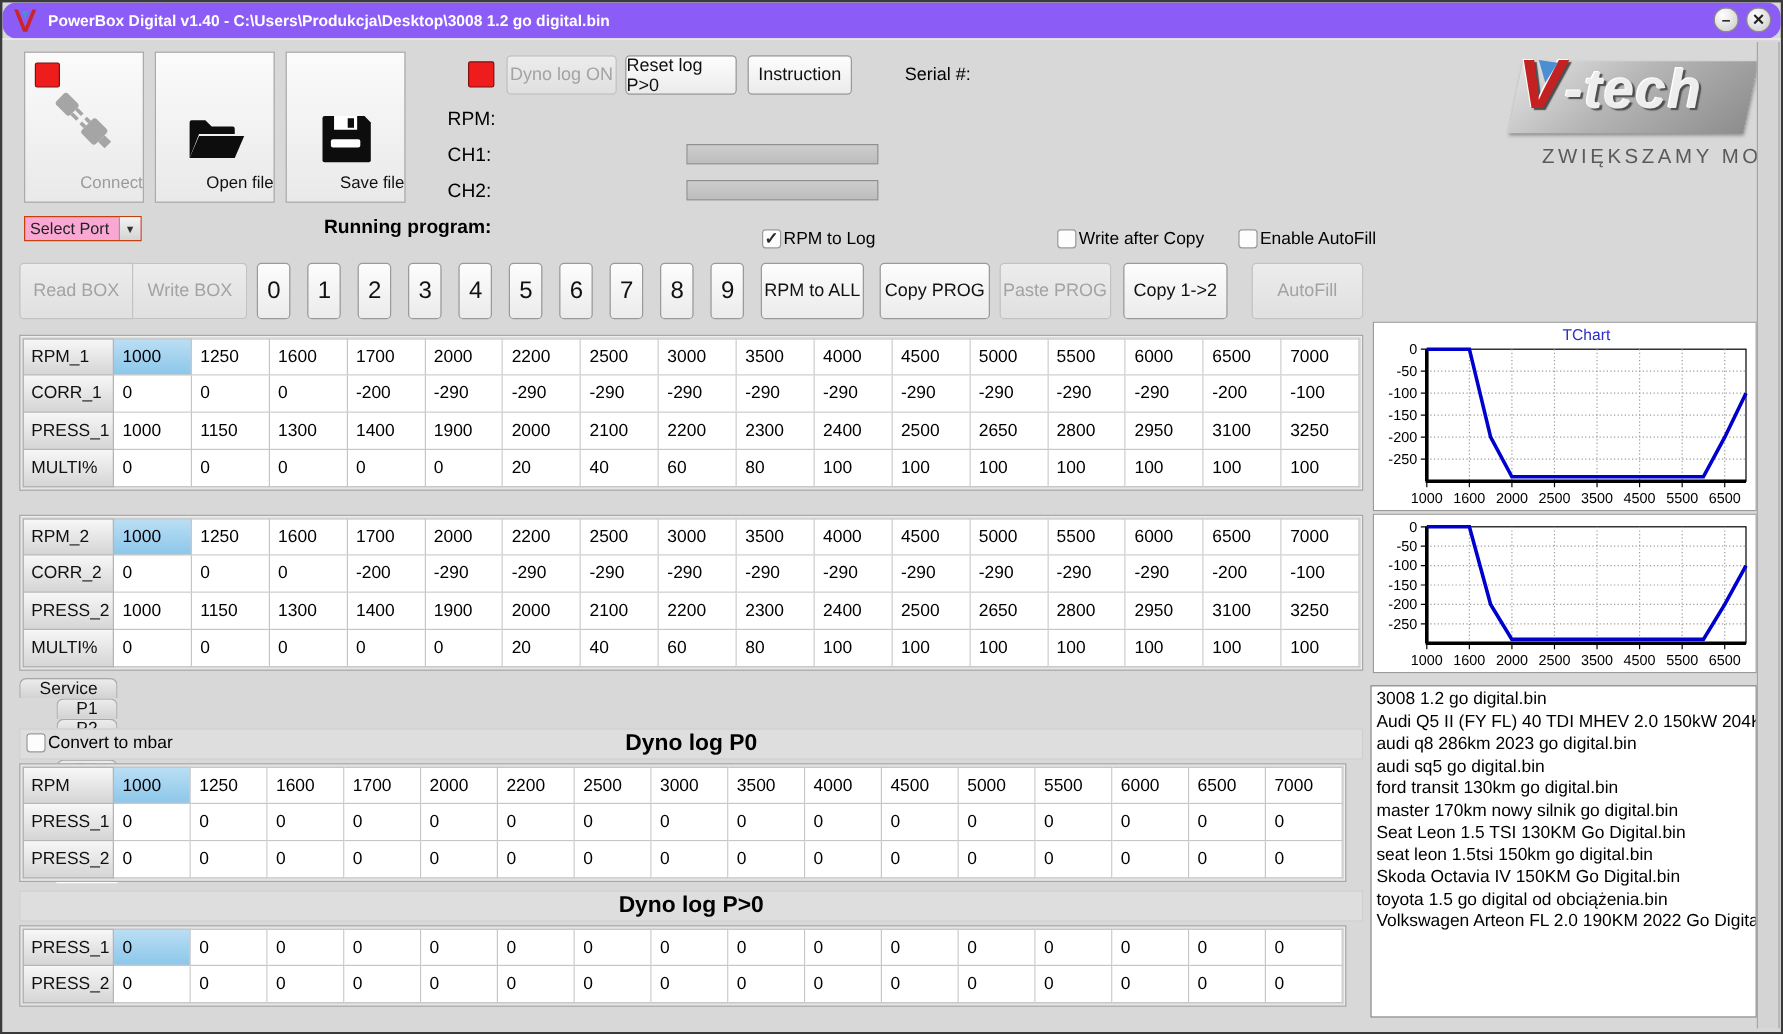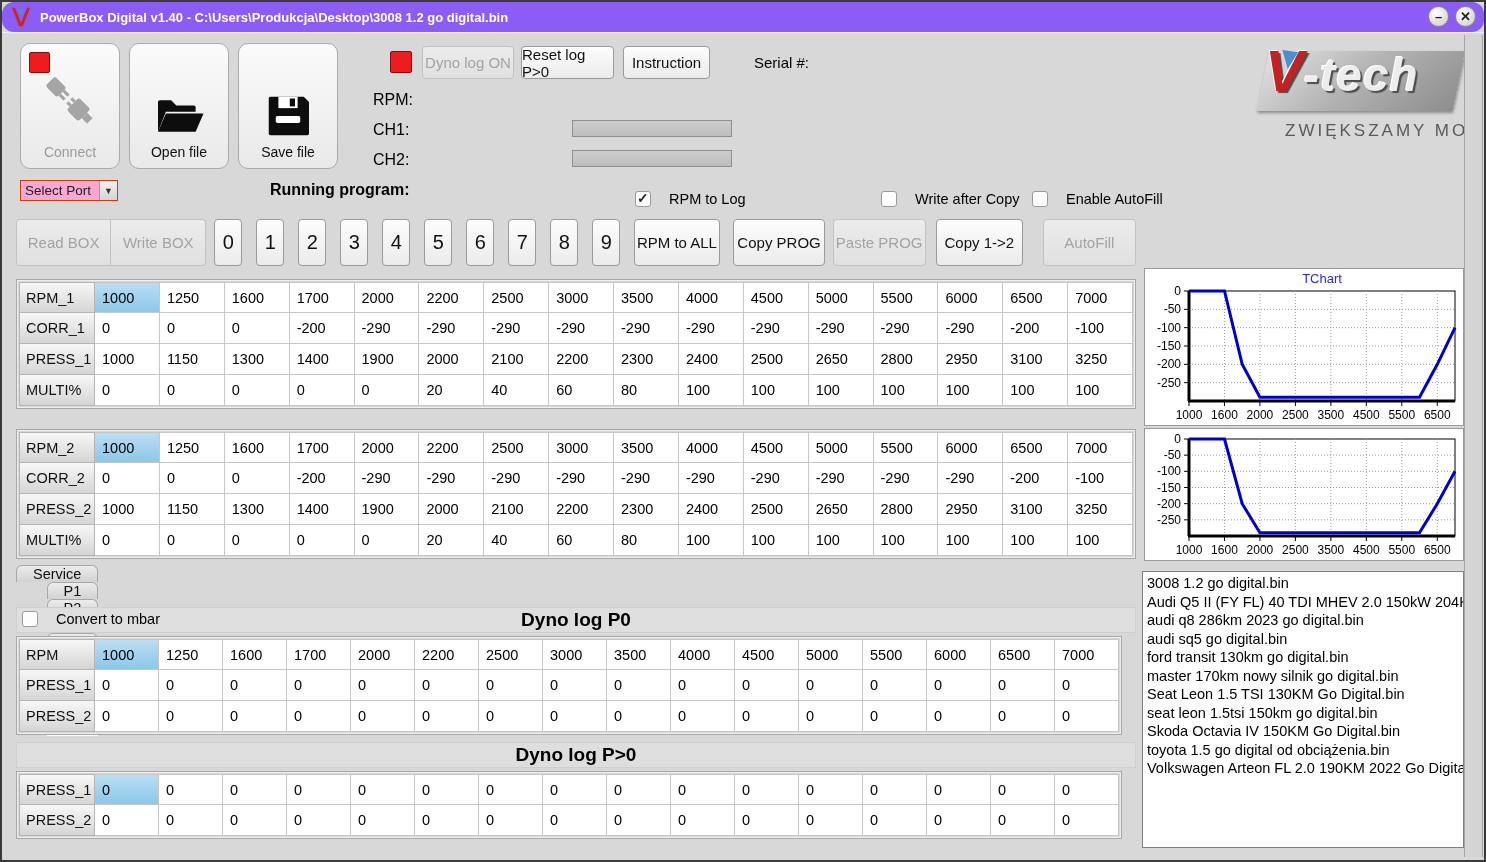--- a/index.html
+++ b/index.html
@@ -9,39 +9,39 @@
   
   .titlebar { position:relative; height:30px; background:#8b5cf6; display:flex; align-items:center;border-radius:12px; }
   .title-icon { margin:0 8px 0 8px; }
   .title-text { color:#fff; font-size:13px; font-weight:bold; }
   .win-btns { position:absolute; right:8px; top:4px; display:flex; gap:6px; }
   .win-btn { width:21px; height:21px; border-radius:50%; background:radial-gradient(circle at 35% 30%, #ffffff, #c8c8c8); border:1px solid #8a8a8a; color:#222; font-size:13px; font-weight:bold; display:flex; align-items:center; justify-content:center; cursor:default; line-height:1; }
   
   .client { position:relative; width:100%; height:828px; background:#d8d8d8; border-top:1px solid #f0f0f0; }
   .abs { position:absolute; }
   
-  .bigbtn { width:100px; height:126px; background:linear-gradient(#fbfbfb,#e9e9e9); border:1px solid #ababab; border-radius:10px; text-align:center; }
+  .bigbtn { width:100px; height:126px; background:linear-gradient(#fbfbfb,#e9e9e9); border:1px solid #ababab; border-radius:0; text-align:right; }
   .bigbtn .led { position:absolute; left:8px; top:8px; width:21px; height:21px; background:#ee1c1c; border:1px solid #7d1010; border-radius:2px; }
   .bigbtn-label { position:absolute; bottom:8px; width:100%; font-size:14px; color:#111; }
   .bigbtn-label.dis { color:#9a9a9a; }
   .bigbtn svg.cicon { position:absolute; left:50%; top:44px; transform:translateX(-50%); }
   .bigbtn.connect svg.cicon { top:26px; }
   
   .btn { background:linear-gradient(#fdfdfd,#ebebeb); border:1px solid #9a9a9a; border-radius:4px; font-size:15px; color:#111; display:flex; align-items:center; justify-content:center; cursor:default; }
   .btn.dis { background:linear-gradient(#ececec,#e0e0e0); border-color:#c2c2c2; color:#a3a3a3; }
   .led-sq { width:22px; height:22px; background:#ee1c1c; border:1px solid #7d1010; border-radius:2px; }
   .lbl { font-size:15px; color:#000; }
   .lbl.b { font-weight:bold; }
   .pbar { width:160px; height:17px; background:linear-gradient(#cdcdcd,#bdbdbd); border:1px solid #8f8f8f; }
   
   .combo { width:98px; height:21px; background:#f9a8d4; border:1px solid #c2410c; display:flex; align-items:center; font-size:13.5px; color:#222; }
   .combo .ctext { flex:1; padding-left:4px; }
   .combo .cbtn { width:18px; height:100%; background:linear-gradient(#f2f2f2,#d4d4d4); border-left:1px solid #9a9a9a; display:flex; align-items:center; justify-content:center; font-size:9px; color:#333; }
   
-  .cb-row { display:flex; align-items:center; gap:18px; cursor:default; }
+  .cb-row { display:flex; align-items:center; gap:2px; cursor:default; }
   .cb { width:16px; height:16px; background:#fdfdfd; border:1px solid #9a9a9a; border-radius:3px; position:relative; }
   .cb.checked::after { content:"✓"; position:absolute; left:1px; top:-2px; font-size:14px; font-weight:bold; color:#2b2b2b; }
   .cb-label { font-size:14.5px; color:#000; }
   
   .actions { display:flex; align-items:stretch; height:47px; }
   .actions .btn { height:47px; }
   .digit { width:28px; margin-right:14px; font-size:20px !important; }
   
   .table-panel { background:#d8d8d8; border:1px solid #a8a8a8; box-shadow:0 0 0 1px #eee inset; padding:2px; }
   .ptable { display:grid; grid-template-columns:76px repeat(16,1fr); }

